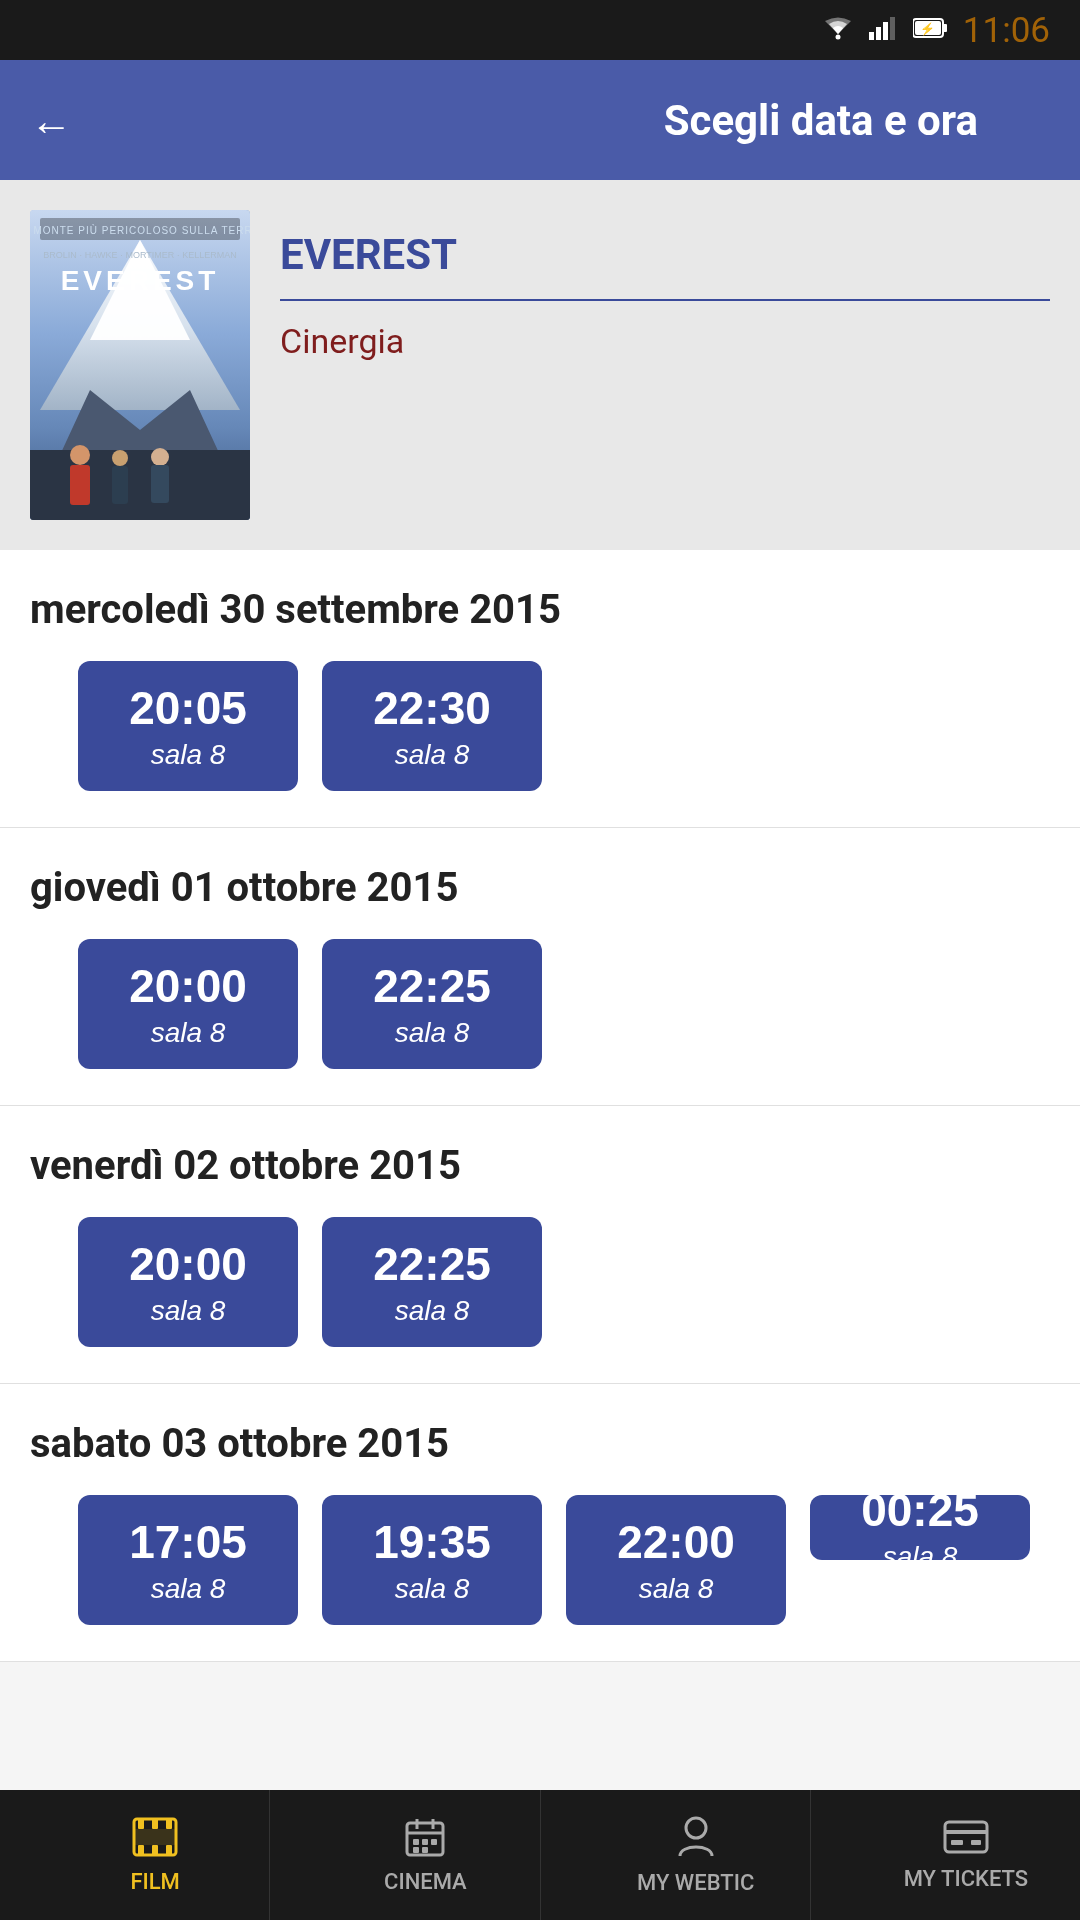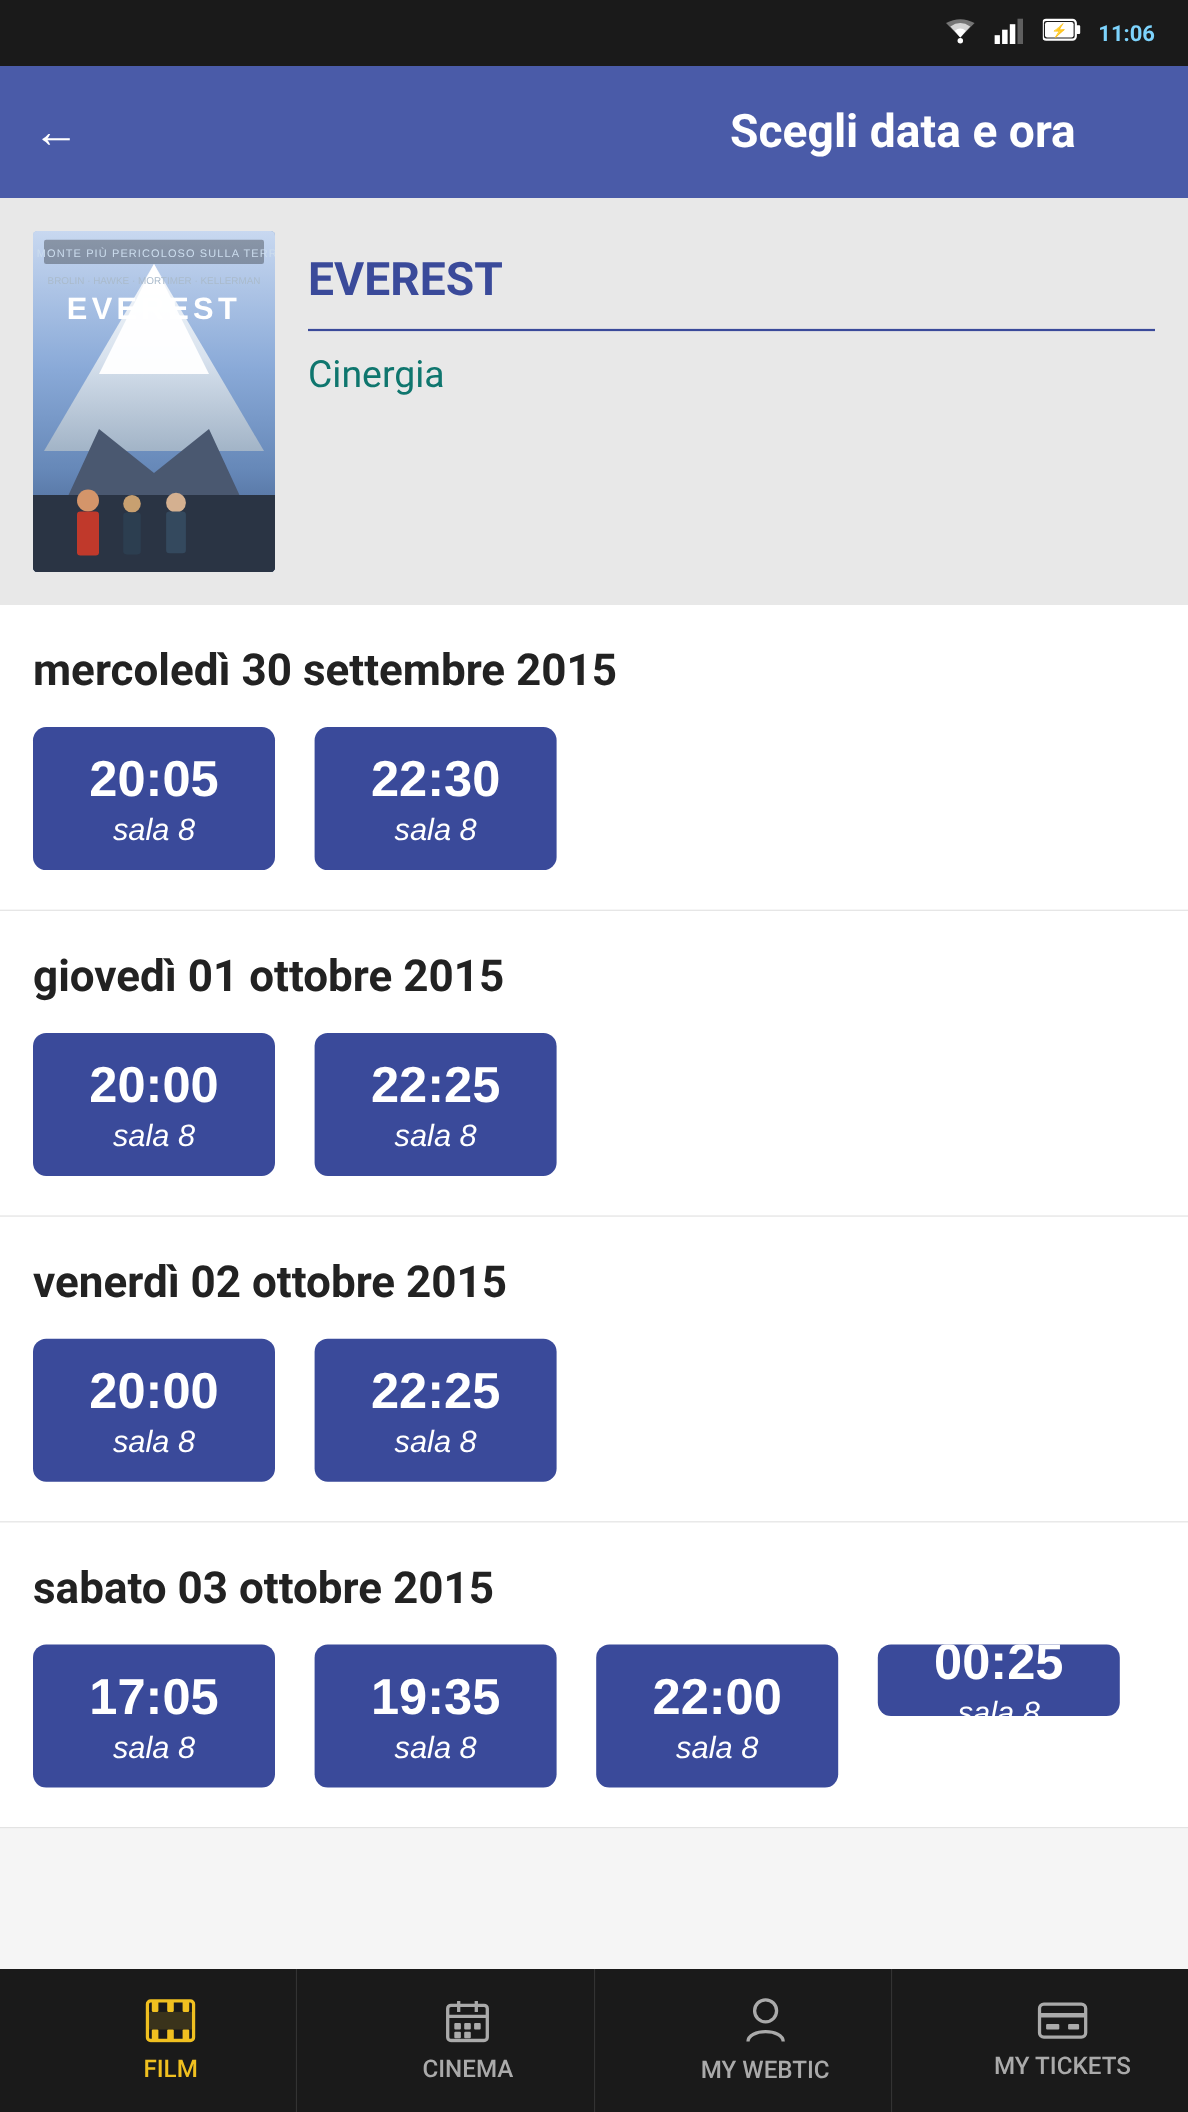--- a/index.html
+++ b/index.html
@@ -26,23 +26,23 @@
       gap: 18px;
     }
 
     .status-icons {
       display: flex;
       align-items: center;
       gap: 14px;
     }
 
     .status-time {
-      color: #7dd3fc;
-      font-size: 20px;
-      font-weight: 700;
+      color: #a16207;
+      font-size: 35px;
+      font-weight: 400;
     }
 
     .status-icon {
       color: white;
       font-size: 26px;
     }
 
     
     .toolbar {
       width: 100%;
@@ -120,21 +120,21 @@
     .movie-title-text {
       color: #3a4a9a;
       font-size: 42px;
       font-weight: 700;
       border-bottom: 2px solid #3a4a9a;
       padding-bottom: 20px;
       margin-bottom: 20px;
     }
 
     .movie-cinema-text {
-      color: #0f766e;
+      color: #7f1d1d;
       font-size: 34px;
       font-weight: 400;
     }
 
     
     .schedule-container {
       background: white;
     }
 
     .date-section {
@@ -145,21 +145,22 @@
     .date-label {
       font-size: 40px;
       font-weight: 700;
       color: #222;
       margin-bottom: 28px;
     }
 
     .time-buttons {
       display: flex;
       flex-wrap: wrap;
-      gap: 36px;
+      gap: 24px;
+      margin-left: 48px;
     }
 
     .time-btn {
       background: #3a4a9a;
       border: none;
       border-radius: 12px;
       width: 220px;
       height: 130px;
       display: flex;
       flex-direction: column;

